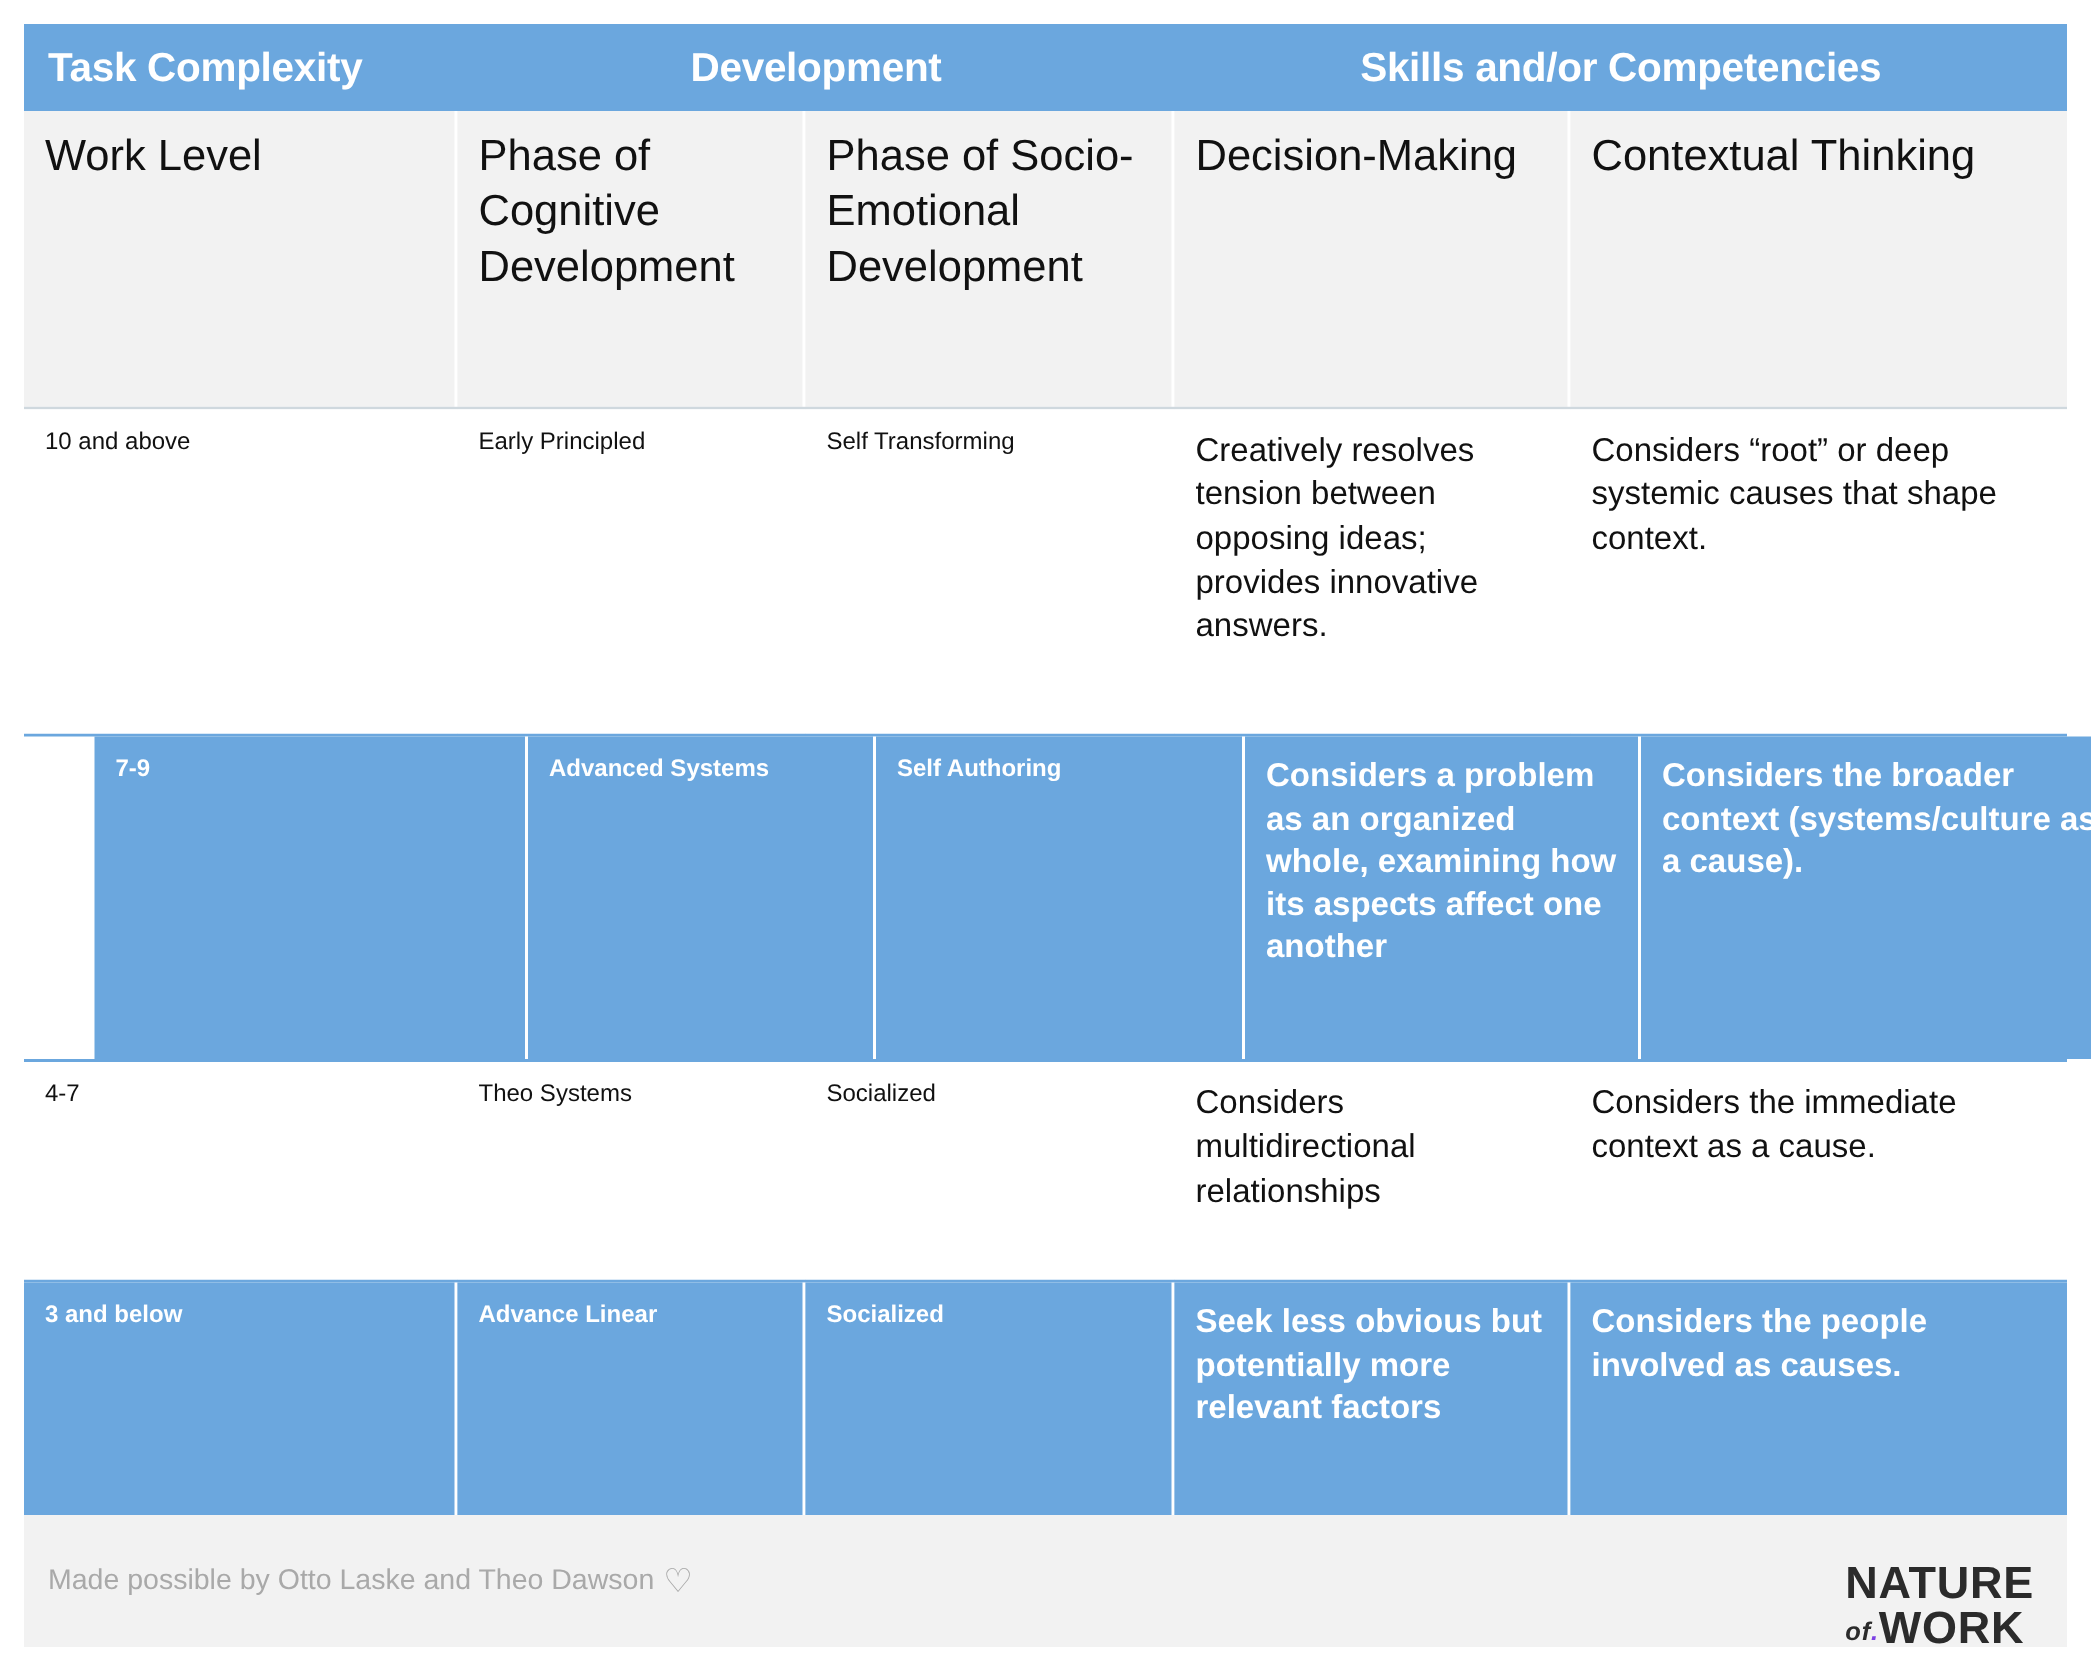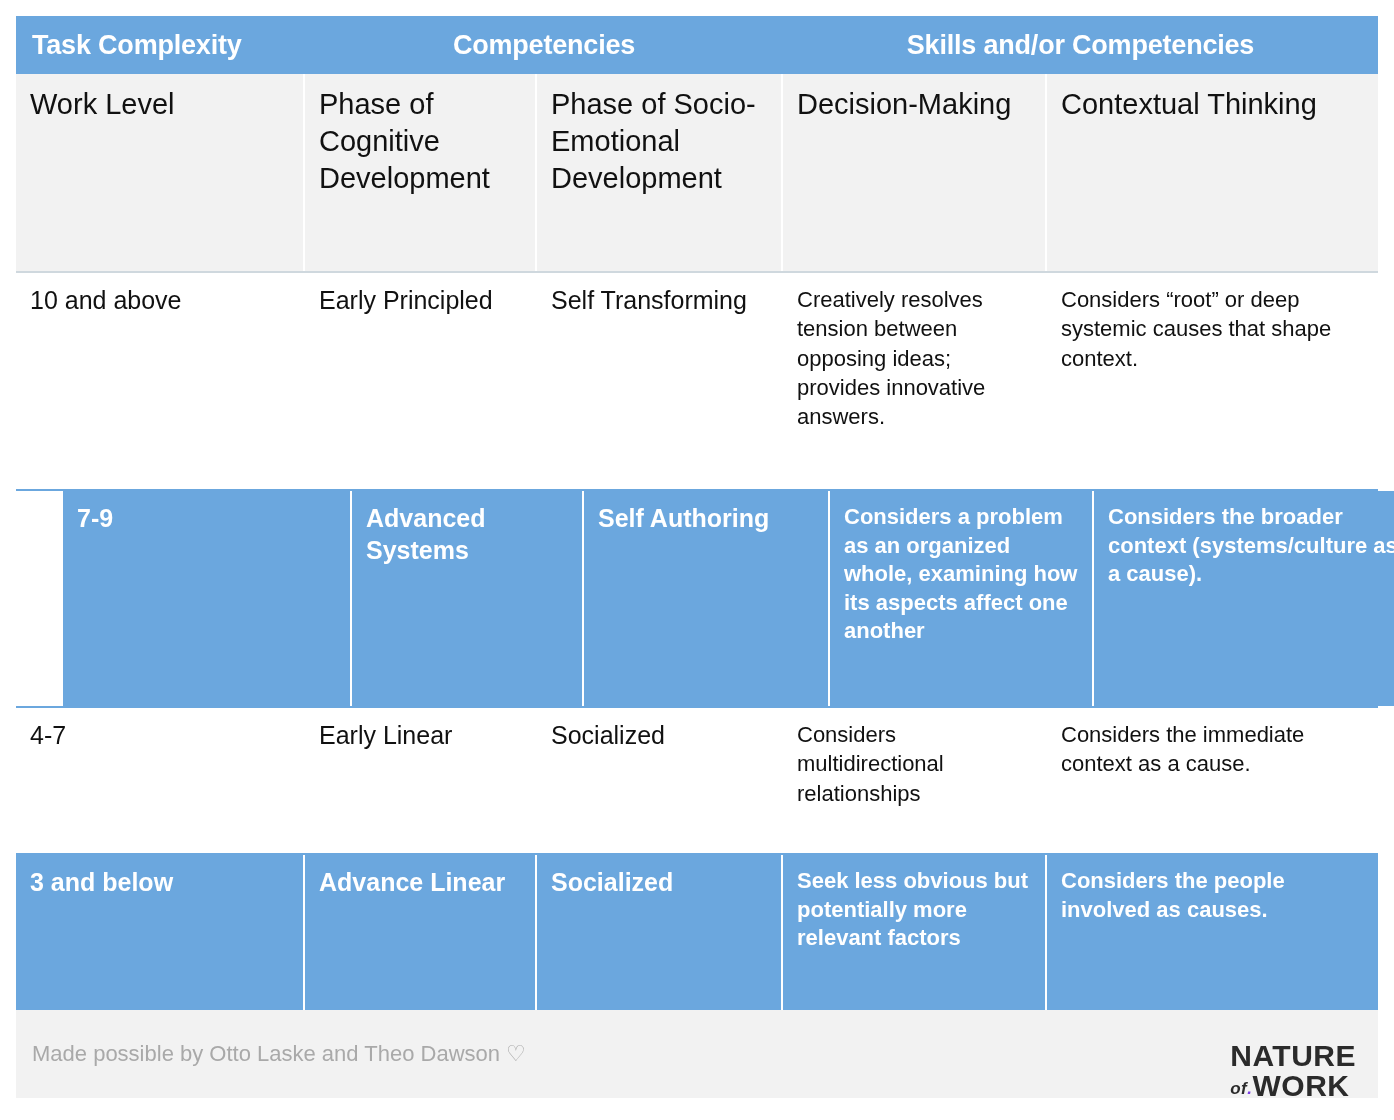--- a/index.html
+++ b/index.html
@@ -48,21 +48,21 @@
     width: 1362px;
   }
   .row {
     display: flex;
     width: 100%;
     align-items: stretch;
   }
   .cell {
     box-sizing: border-box;
     padding: 12px 14px 12px 14px;
-    font-size: 25px;
+    font-size: 16px;
     line-height: 1.26;
     color: #111111;
     overflow: hidden;
   }
   
   .c0 { width: 289px; }
   .c1 { width: 232px; }
   .c2 { width: 246px; }
   .c3 { width: 264px; }
   .c4 { width: 331px; }
@@ -107,21 +107,21 @@
   
   .footer {
     position: relative;
     width: 1362px;
     height: 88px;
     background: #f2f2f2;
     display: flex;
     align-items: center;
   }
   .credit {
-    font-size: 22px;
+    font-size: 19px;
     color: #a9a9a9;
     padding-left: 16px;
     white-space: nowrap;
   }
   .heart {
     color: #a9a9a9;
     font-size: 22px;
     margin-left: 6px;
   }
   .logo {
@@ -154,21 +154,21 @@
   }
   .logo .dot { color: #7b3fe4; }
 </style>
 </head>
 <body>
 
 <div class="sheet">
 
   <div class="group-header">
     <div class="group-cell g1">Task Complexity</div>
-    <div class="group-cell g2">Competencies</div>
+    <div class="group-cell g2">Development</div>
     <div class="group-cell g3">Skills and/or Competencies</div>
   </div>
 
   <div class="table">
 
     <div class="row subhead">
       <div class="cell c0">Work Level</div>
       <div class="cell c1">Phase of Cognitive Development</div>
       <div class="cell c2">Phase of Socio-Emotional Development</div>
       <div class="cell c3">Decision-Making</div>
@@ -192,21 +192,21 @@
       <div class="cell c1">Advanced Systems</div>
       <div class="cell c2">Self Authoring</div>
       <div class="cell c3 narrow">Considers a problem as an organized whole, examining how its aspects affect one another</div>
       <div class="cell c4 narrow">Considers the broader context (systems/culture as a cause).</div>
     </div>
 
     <div class="sep"></div>
 
     <div class="row white r-47">
       <div class="cell c0">4-7</div>
-      <div class="cell c1">Early Linear</div>
+      <div class="cell c1">Theo Systems</div>
       <div class="cell c2">Socialized</div>
       <div class="cell c3 narrow">Considers multidirectional relationships</div>
       <div class="cell c4 narrow">Considers the immediate context as a cause.</div>
     </div>
 
     <div class="sep"></div>
 
     <div class="row blue r-3">
       <div class="cell c0">3 and below</div>
       <div class="cell c1">Advance Linear</div>

